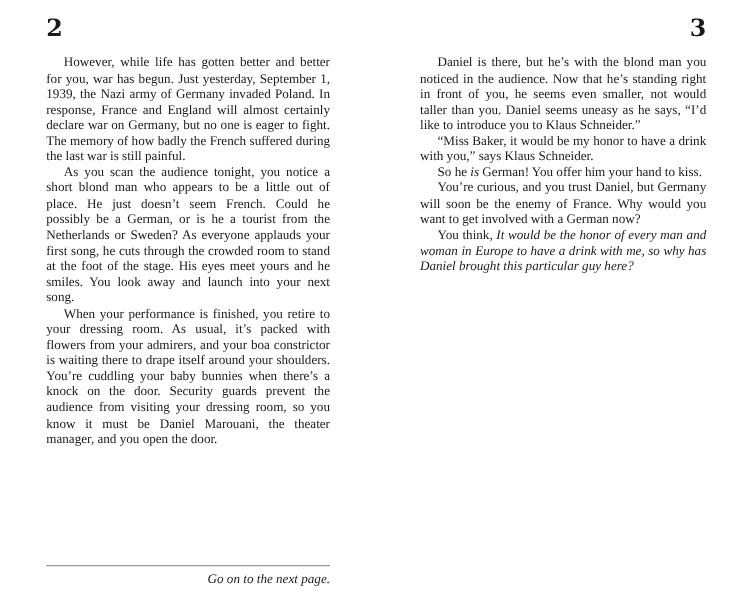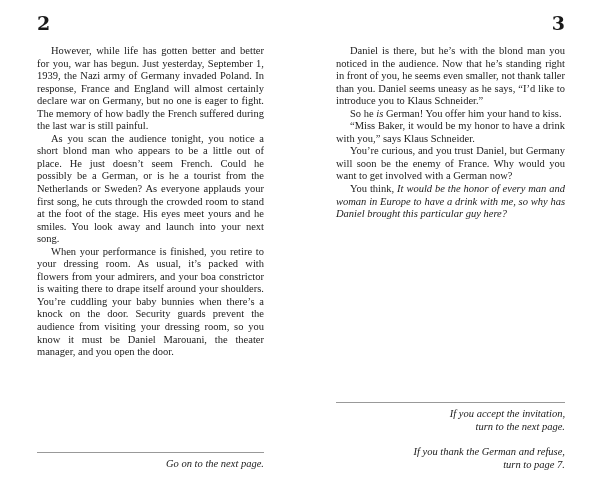--- a/index.html
+++ b/index.html
@@ -65,35 +65,22 @@
     <div class="footer footer-left">
       <div class="rule"></div>
       <div>Go on to the next page.</div>
     </div>
   </section>
 
   <section class="page page-right">
     <div class="page-number num-right">3</div>
 
     <div class="body-text" id="right-body">
-        <p><span>Daniel is there, but he’s with the blond man you noticed in the audience. Now that he’s standing right in front of you, he seems even smaller, not thank taller than you. Daniel seems uneasy as he says, “I’d like to introduce you to Klaus Schneider.”</span></p>
+        <p><span>Daniel is there, but he’s with the blond man you noticed in the audience. Now that he’s standing right in front of you, he seems even smaller, not would taller than you. Daniel seems uneasy as he says, “I’d like to introduce you to Klaus Schneider.”</span></p>
+        <p><span>“Miss Baker, it would be my honor to have a drink with you,” says Klaus Schneider.</span></p>
         <p><span>So he </span><span class="ital">is</span><span> German! You offer him your hand to kiss.</span></p>
-        <p><span>“Miss Baker, it would be my honor to have a drink with you,” says Klaus Schneider.</span></p>
         <p><span>You’re curious, and you trust Daniel, but Germany will soon be the enemy of France. Why would you want to get involved with a German now?</span></p>
         <p><span>You think, </span><span class="ital">It would be the honor of every man and woman in Europe to have a drink with me, so why has Daniel brought this particular guy here?</span></p>
       </div>
 
-    <div class="footer footer-right">
-      <div class="rule"></div>
-      <div id="choice-options">
-          <div class="option">
-            <div>If you accept the invitation,</div>
-            <div>turn to the next page.</div>
-          </div>
-          <div class="option">
-            <div>If you thank the German and refuse,</div>
-            <div>turn to page 7.</div>
-          </div>
-        </div>
-    </div>
   </section>
 
 </div>
 
 </body></html>

